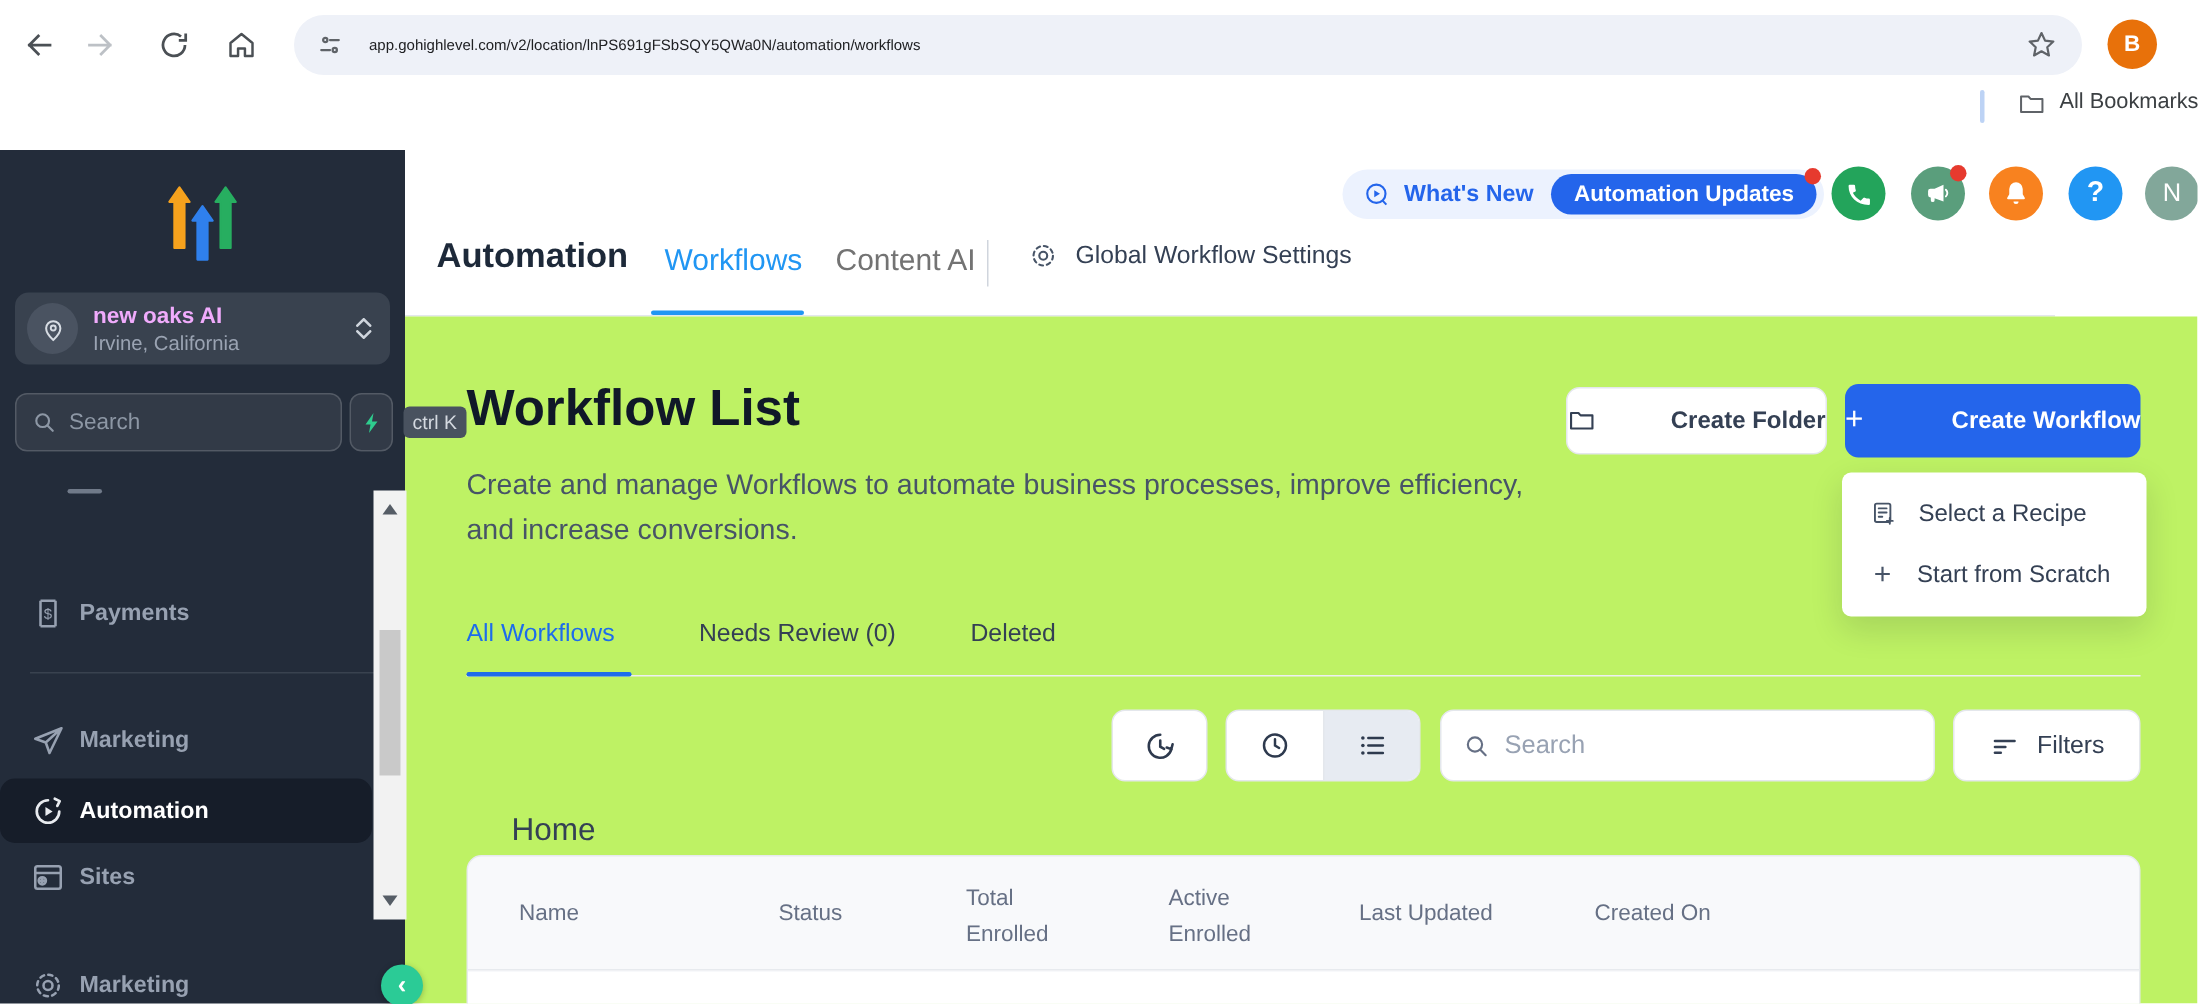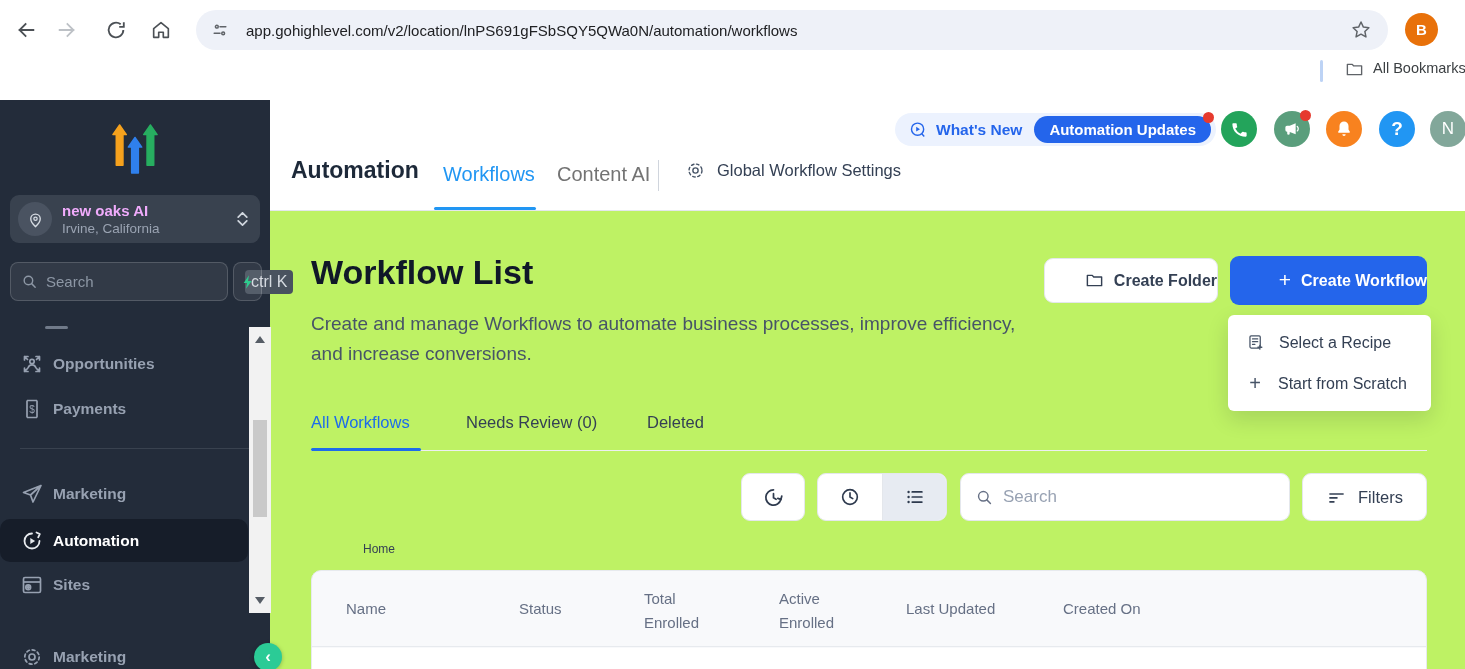--- a/index.html
+++ b/index.html
@@ -5,21 +5,21 @@
   * { margin:0; padding:0; box-sizing:border-box; }
   html,body { width:1465px; height:669px; overflow:hidden; background:#fff;
     font-family:"Liberation Sans", sans-serif; }
 
   
   #browser { position:absolute; left:0; top:0; width:1465px; height:100px; background:#fff; }
   .nav-ic { position:absolute; width:22px; height:22px; top:19px; cursor:pointer; }
   #urlbar { position:absolute; left:196px; top:10px; width:1192px; height:40px;
     background:#eef1f8; border-radius:20px; display:flex; align-items:center; }
   #url-input { flex:1; border:none; outline:none; background:transparent; color:#202124;
-    font-size:15px; font-family:"Liberation Sans",sans-serif; padding-left:4px; }
+    font-size:10px; font-family:"Liberation Sans",sans-serif; padding-left:4px; }
   #profile-b { position:absolute; left:1405px; top:13px; width:33px; height:33px; border-radius:50%;
     background:#e8710a; color:#fff; font-size:15px; font-weight:bold;
     display:flex; align-items:center; justify-content:center; }
   #bookmarks { position:absolute; left:1320px; top:60px; width:163px; height:36px;
     display:flex; overflow:hidden; white-space:nowrap; }
   #bm-sep { width:3px; height:22px; background:#bdd3f5; border-radius:2px; margin-right:22px; }
   #bm-label { font-size:14.5px; color:#3c4043; margin-left:9px; }
 
   
   #sidebar { position:absolute; left:0; top:100px; width:270px; height:569px;
@@ -31,22 +31,22 @@
     display:flex; align-items:center; justify-content:center; flex:none; }
   #loc-name { font-size:15px; font-weight:bold; color:#f0abfc; line-height:18px; }
   #loc-city { font-size:13.5px; color:#9aa3b2; line-height:17px; }
   #loc-chev { margin-left:auto; margin-right:12px; display:flex; flex-direction:column; gap:2px; }
   #side-search { position:absolute; left:10px; top:162px; width:218px; height:39px; border-radius:8px;
     background:rgba(255,255,255,.07); border:1px solid rgba(255,255,255,.16);
     display:flex; align-items:center; }
   #side-search input { flex:1; background:transparent; border:none; outline:none; color:#cdd3dc;
     font-size:15px; font-family:"Liberation Sans",sans-serif; }
   #side-search input::placeholder { color:#8d97a5; }
-  #kbd { background:#49525f; color:#d4d9e0; border-radius:4px; font-size:16px; padding:3px 6px;
-    margin-right:8px; flex:none; }
+  #kbd { background:#49525f; color:#d4d9e0; border-radius:4px; font-size:13px; padding:3px 6px;
+    margin-right:8px; flex:none;margin-left:24px; }
   #bolt-btn { position:absolute; left:233px; top:162px; width:29px; height:39px; border-radius:8px;
     background:rgba(255,255,255,.07); border:1px solid rgba(255,255,255,.16);
     display:flex; align-items:center; justify-content:center; cursor:pointer; }
   .menu-item { position:absolute; left:0; width:248px; height:32px; display:flex; align-items:center;
     cursor:pointer; }
   .menu-item .mi-ic { width:24px; height:24px; margin-left:20px; flex:none; }
   .menu-item .mi-label { margin-left:9px; font-size:15.5px; font-weight:600; color:#97a1b1; }
   .menu-item.active { height:43px; background:#161d29; border-radius:10px; }
   .menu-item.active .mi-label { color:#fff; }
   #side-divider { position:absolute; left:20px; top:348px; width:230px; height:1px; background:#39424f; }
@@ -79,21 +79,21 @@
   #tab-workflows { left:173px; color:#2196f3; font-weight:500; }
   #tab-contentai { left:287px; color:#737373; }
   #tab-underline { position:absolute; left:164px; top:107px; width:102px; height:3px; background:#2196f3; border-radius:2px; }
   #hdr-vsep { position:absolute; left:388px; top:60px; width:1px; height:31px; background:#d0d5dd; }
   #gws { position:absolute; left:415px; top:60px; display:flex; align-items:center; gap:11px; cursor:pointer; }
   #gws span { font-size:16.5px; color:#344054; }
 
   #content { position:absolute; left:0; top:111px; width:1195px; height:458px; background:#bef264; }
   #page-title { position:absolute; left:41px; top:42px; font-size:34px; font-weight:600; color:#101828; }
   #page-desc { position:absolute; left:41px; top:98px; width:705px; font-size:19px; line-height:30px; color:#475467; }
-  .btn { position:absolute; display:flex; align-items:center; justify-content:flex-end; gap:10px;
+  .btn { position:absolute; display:flex; align-items:center; justify-content:space-between; gap:10px;
     border-radius:9px; cursor:pointer; font-size:16px; font-weight:600; }
   #btn-create-folder { left:774px; top:47px; width:174px; height:45px; background:#fff;
     border:1px solid #e4e7ec; color:#344054; }
   #btn-create-workflow { left:960px; top:45px; width:197px; height:49px; background:#2465eb; color:#fff; }
   #btn-create-workflow .plus { font-size:21px; font-weight:400; margin-top:-2px; }
   #cw-dropdown { position:absolute; left:958px; top:104px; width:203px; background:#fff; border-radius:6px;
     box-shadow:0 8px 22px rgba(16,24,40,.14); padding:7px 0; }
   .dd-item { height:41px; display:flex; align-items:center; gap:14px; padding:0 18px; cursor:pointer;
     font-size:16px; color:#344054; }
   .dd-plus { font-size:20px; color:#475467; width:18px; text-align:center; }
@@ -111,21 +111,21 @@
   #segmented { left:547px; width:130px; padding:0; overflow:hidden; cursor:default; }
   .seg { width:65px; height:100%; display:flex; align-items:center; justify-content:center; cursor:pointer; }
   .seg.sel { background:#e7ebf2; border-left:1px solid #e4e7ec; }
   #wf-search { position:absolute; left:690px; top:262px; width:330px; height:48px; background:#fff;
     border:1px solid #e4e7ec; border-radius:9px; display:flex; align-items:center; padding-left:14px; }
   #wf-search input { flex:1; border:none; outline:none; font-size:17px; color:#344054;
     font-family:"Liberation Sans",sans-serif; margin-left:9px; background:transparent; }
   #wf-search input::placeholder { color:#98a2b3; }
   #btn-filters { left:1032px; width:125px; gap:11px; font-size:16.5px; color:#344054; font-weight:500; }
 
-  #breadcrumb-home { position:absolute; left:71px; top:331px; font-size:12px; color:#344054; cursor:pointer;margin-left:22px; }
+  #breadcrumb-home { position:absolute; left:71px; top:331px; font-size:21px; color:#344054; cursor:pointer; }
   #table-card { position:absolute; left:41px; top:359px; width:1116px; height:130px; background:#f8f9fb;
     border:1px solid #e7eaee; border-radius:10px 10px 0 0; }
   #thead { position:absolute; left:0; top:0; width:100%; height:76px; border-bottom:1px solid #e7eaee; }
   .th { position:absolute; font-size:15px; color:#667085; top:29px; }
   .th.wrap { top:16px; width:70px; line-height:24px; }
   #tbody-row { position:absolute; left:0; top:77px; width:100%; height:52px; background:#fff; }
 
   svg { display:block; }
 </style>
 </head>
@@ -229,32 +229,20 @@
   <div id="bolt-btn">
     <span>
       <svg viewBox="0 0 24 24" width="16" height="16">
           <path d="M13.5 2L5.5 13.5h5L9 22l8.5-11.5h-5.5z" fill="#2ecc8e"></path>
         </svg>
     </span>
   </div>
 
   <span id="cut-dash"></span>
 
-  <div class="menu-item" style="top:248px">
-    <span class="mi-ic">
-      <svg viewBox="0 0 24 24" width="24" height="24">
-          <g stroke="#97a1b1" stroke-width="1.7" fill="none" stroke-linecap="round" stroke-linejoin="round">
-            <circle cx="12" cy="9.5" r="2.2"></circle>
-            <path d="M8.2 15.5c.7-1.7 2.1-2.6 3.8-2.6s3.1.9 3.8 2.6"></path>
-            <path d="M7.5 7.5L4.5 4.5M4.5 8V4.5H8M16.5 7.5l3-3M16 4.5h3.5V8M7.5 16.5l-3 3M4.5 16v3.5H8M16.5 16.5l3 3M19.5 16v3.5H16"></path>
-          </g>
-        </svg>
-    </span>
-    <span class="mi-label">Opportunities</span>
-  </div>
 
   <div class="menu-item" style="top:293px">
     <span class="mi-ic">
       <svg viewBox="0 0 24 24" width="24" height="24">
           <g stroke="#97a1b1" stroke-width="1.7" fill="none">
             <path d="M7 3.5h10M7 20.5h10M7 3.5v17M17 3.5v17"></path>
           </g>
           <text x="12" y="15.5" text-anchor="middle" font-size="10" font-family="Liberation Sans" fill="#97a1b1">$</text>
         </svg>
     </span>

